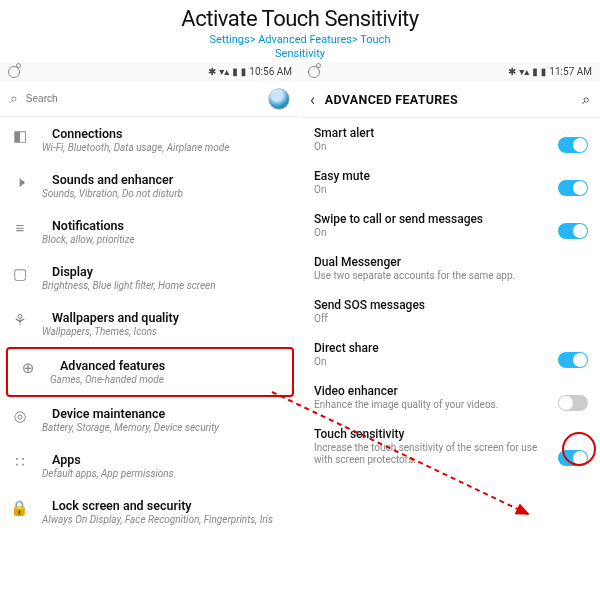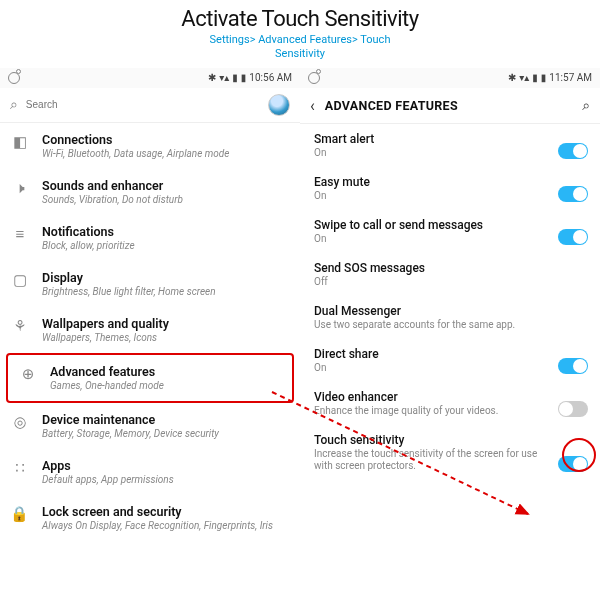--- a/index.html
+++ b/index.html
@@ -1,34 +1,34 @@
 <!DOCTYPE html>
 <html><head>
 <meta charset="utf-8">
 <style>
   * { box-sizing: border-box; margin: 0; padding: 0; }
   body { width: 600px; height: 600px; font-family: -apple-system, BlinkMacSystemFont, "Segoe UI", Roboto, sans-serif; background: #fff; overflow: hidden; }
   .title { text-align: center; font-size: 22px; font-weight: 400; color: #111; padding-top: 6px; letter-spacing: -0.5px; }
-  .subtitle { text-align: center; font-size: 11px; color: #0096d6; margin-top: 2px; margin-bottom: 6px; line-height: 1.3; }
+  .subtitle { text-align: center; font-size: 11px; color: #0096d6; margin-top: 2px; margin-bottom: 0; line-height: 1.3; }
   .screens { display: flex; width: 600px; }
   .screen { width: 300px; background: #fff; position: relative; }
   .statusbar { display: flex; justify-content: space-between; align-items: center; font-size: 10px; padding: 3px 8px; background: #fafafa; height: 20px; }
   .statusbar .left { display:flex; align-items:center; gap:4px;}
   .statusbar .right { display:flex; align-items:center; gap:3px; }
   .sb-ic { font-size: 10px; color:#444; }
   .reddit-ic { width:12px;height:12px; border:1.2px solid #888; border-radius:50%; position:relative; display:inline-block;}
   .reddit-ic::before{content:"";position:absolute;width:3px;height:3px;border:1px solid #888;border-radius:50%;top:-4px;right:-2px;}
   .searchbar { display:flex; align-items:center; padding: 6px 10px; gap:8px; border-bottom:1px solid #eee;}
   .searchbar .mag { color:#888; font-size:14px;}
   .searchbar input { border:none; flex:1; font-size:10px; color:#555; outline:none; background:transparent;}
   .avatar { width:22px; height:22px; border-radius:50%; background: radial-gradient(circle at 40% 30%, #cce5ff 30%, #3399cc 60%, #226688 100%); border:1px solid #ccc;}
   .listitem { display:flex; align-items:flex-start; padding: 9px 12px 9px 10px; gap:12px; }
   .listitem .ic { width:20px; text-align:center; color:#888; font-size:15px; flex-shrink:0; margin-top:1px;}
   .listitem .txt { flex:1; min-width:0; }
-  .listitem .lbl { font-size:12.5px; font-weight:600; color:#111; }
+  .listitem .lbl { font-size:12.5px; font-weight:600; color:#111;margin-left:10px; }
   .listitem .sub { font-size:10px; color:#888; margin-top:1px; line-height:1.2;font-style:italic;}
   .highlight { border:2px solid #d00; border-radius:4px; margin:0 6px;}
   .header2 { display:flex; align-items:center; padding:8px 10px; gap:10px; border-bottom:1px solid #eee; }
   .header2 .back { font-size:16px; color:#333;}
   .header2 .htxt { font-weight:700; font-size:12.5px; letter-spacing:0.3px; color:#111; flex:1;}
   .header2 .mag2 { font-size:14px; color:#444;}
   .ritem { display:flex; align-items:flex-end; padding: 8px 12px 8px 14px; gap:8px; }
   .ritem .rtxt { flex:1; min-width:0;}
   .ritem .rlbl { font-size:12px; font-weight:500; color:#111; }
   .ritem .rsub { font-size:10px; color:#888; margin-top:1px; line-height:1.2;}
@@ -177,28 +177,28 @@
         <div class="rtxt">
             <div class="rlbl">Swipe to call or send messages</div>
             <div class="rsub">On</div>
           </div>
         <div class="toggle on">
             <div class="knob"></div>
           </div>
       </div>
       <div class="ritem">
         <div class="rtxt">
+            <div class="rlbl">Dual Messenger</div>
+            <div class="rsub">Use two separate accounts for the same app.</div>
+          </div>
+      </div>
+      <div class="ritem">
+        <div class="rtxt">
             <div class="rlbl">Send SOS messages</div>
             <div class="rsub">Off</div>
-          </div>
-      </div>
-      <div class="ritem">
-        <div class="rtxt">
-            <div class="rlbl">Dual Messenger</div>
-            <div class="rsub">Use two separate accounts for the same app.</div>
           </div>
       </div>
       <div class="ritem">
         <div class="rtxt">
             <div class="rlbl">Direct share</div>
             <div class="rsub">On</div>
           </div>
         <div class="toggle on">
             <div class="knob"></div>
           </div>

